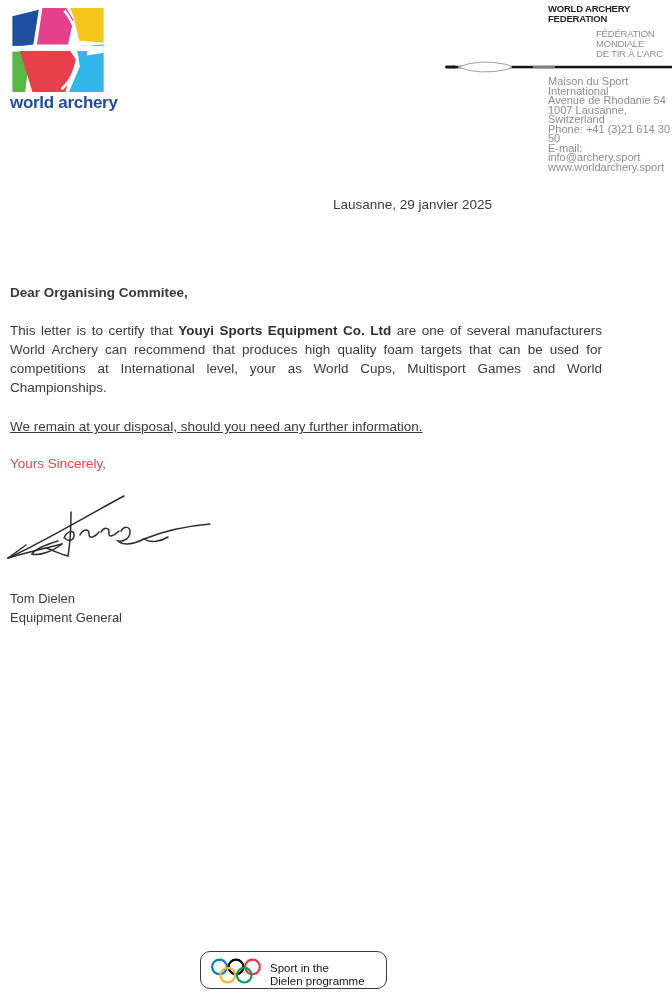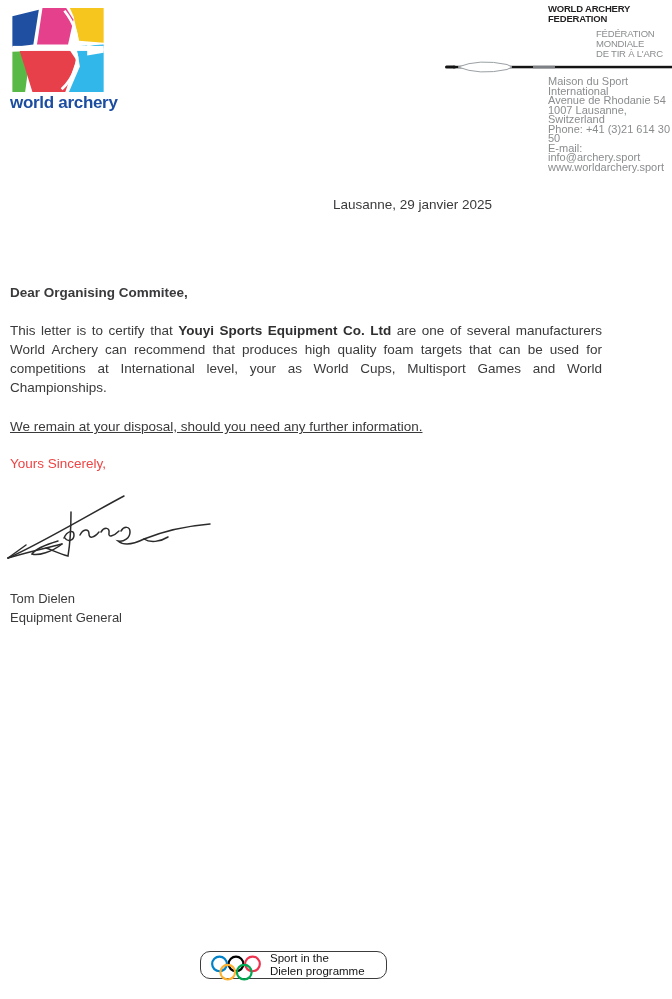--- a/index.html
+++ b/index.html
@@ -56,23 +56,23 @@
     font-size:13.5px;color:#ef4444;
   }
   .signature-svg{position:absolute;left:4px;top:486px;}
   .signoff{
     position:absolute;left:10px;top:589px;
     font-size:13px;line-height:19px;color:#3a3a3c;
   }
   
   .badge{
     position:absolute;left:200px;top:951px;
-    width:187px;height:28px;box-sizing:border-box;
+    width:187px;height:38px;box-sizing:border-box;
     border:1.3px solid #3c3c3c;border-radius:10px;
-    display:flex;align-items:flex-start;padding-left:9px;
+    display:flex;align-items:flex-end;padding-left:9px;
   }
   .badge-text{
     margin-left:8px;font-size:11.5px;line-height:13px;color:#141414;
   }
 </style>
 </head>
 <body>
 
 <div id="page">
 

